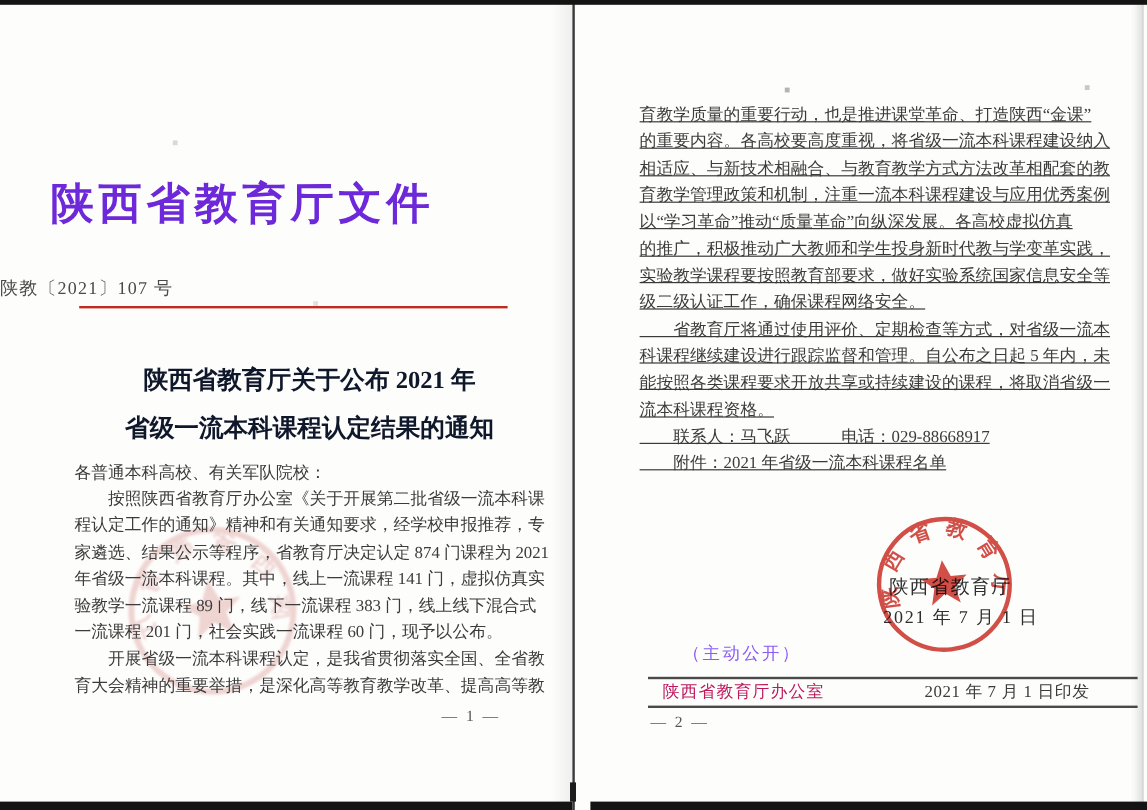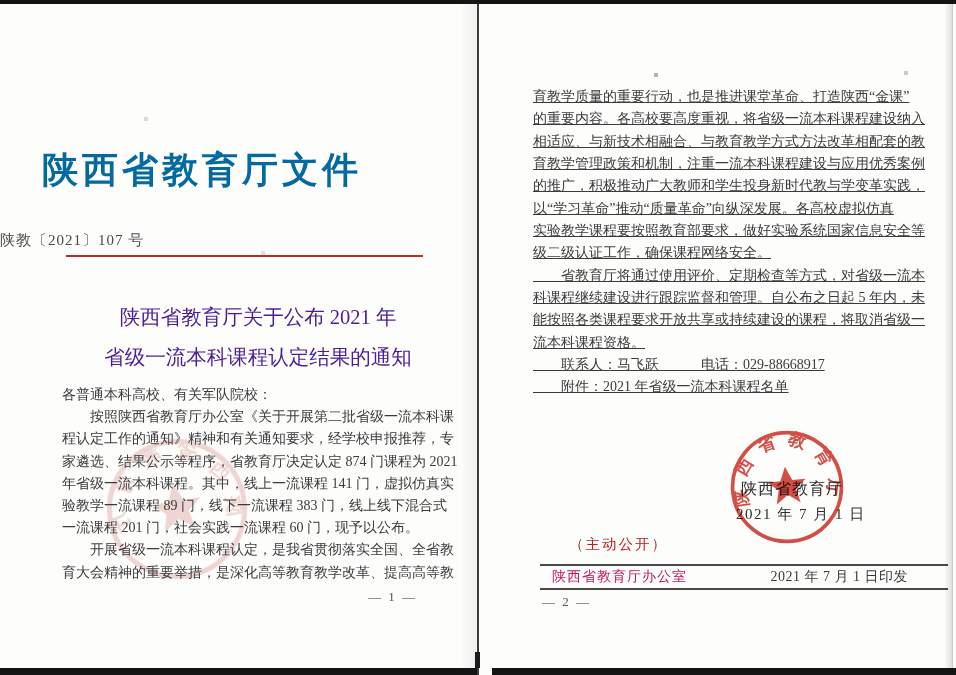--- a/index.html
+++ b/index.html
@@ -21,42 +21,42 @@
   .right-edge-shade{left:944px;top:0;width:8px;height:675px;
     background:linear-gradient(to right,rgba(0,0,0,0),rgba(0,0,0,0.12));
     border-right:1px solid rgba(0,0,0,0.18);z-index:7;}
   .specks{left:0;top:0;width:2px;height:2px;background:transparent;z-index:6;
     box-shadow:655px 74px 0 1px rgba(90,90,90,.45),
                905px 72px 0 1px rgba(120,120,120,.4),
                145px 118px 0 1px rgba(150,150,150,.35),
                262px 252px 0 1px rgba(160,160,160,.3);}
   
   .p1-header{left:0;top:146px;width:404px;text-align:center;
-    font-size:36px;font-weight:bold;letter-spacing:4px;color:#0369a1;
+    font-size:36px;font-weight:bold;letter-spacing:4px;color:#6d28d9;
     white-space:nowrap;z-index:2;}
   .p1-docnum{left:0;top:231px;width:478px;text-align:left;
     font-size:15px;letter-spacing:1px;color:#4a4a4a;z-index:2;}
   .p1-rule{left:66px;top:255px;width:357px;height:2px;background:#bf2b20;z-index:2;}
   .p1-title{left:0;top:297px;width:516px;text-align:center;
-    font-size:20.5px;font-weight:normal;color:#4c1d95;line-height:40px;z-index:2;}
+    font-size:20.5px;font-weight:bold;color:#0f172a;line-height:40px;z-index:2;}
   .p1-body{left:62px;top:384px;width:410px;font-size:14px;line-height:22.2px;
     color:#3b3b3b;z-index:2;}
   .p1-body div{white-space:nowrap;}
   .p1-pagenum{left:368px;top:589px;font-size:13px;letter-spacing:2px;color:#555;z-index:2;}
   
   .ghost-stamp{left:102px;top:434px;width:150px;height:150px;z-index:1;
     opacity:.23;filter:blur(.7px);transform:scaleX(-1) rotate(9deg);
     mix-blend-mode:multiply;}
   
   .p2-body{left:533px;top:86px;width:410px;font-size:14px;line-height:22.35px;
     color:#3b3b3b;z-index:2;text-decoration:underline;}
   .p2-body div{white-space:nowrap;}
   .p2-signer{left:741px;top:479px;font-size:16px;letter-spacing:1px;color:#2e2e2e;z-index:2;}
   .p2-date{left:736px;top:505px;font-size:15px;letter-spacing:1.5px;color:#2e2e2e;z-index:2;}
-  .p2-disclosure{left:569px;top:535px;font-size:14.5px;letter-spacing:2px;color:#b91c1c;z-index:2;}
+  .p2-disclosure{left:569px;top:535px;font-size:14.5px;letter-spacing:2px;color:#8b5cf6;z-index:2;}
   .p2-rule1{left:540px;top:564px;width:408px;height:1.5px;background:#4a4a4a;z-index:2;}
   .p2-rule2{left:540px;top:588px;width:408px;height:1.5px;background:#4a4a4a;z-index:2;}
   .p2-office{left:552px;top:568px;font-size:14px;letter-spacing:1px;color:#be185d;z-index:2;}
   .p2-printdate{right:48px;top:568px;font-size:14px;letter-spacing:.5px;color:#3b3b3b;z-index:2;}
   .p2-pagenum{left:542px;top:594px;font-size:13px;letter-spacing:2px;color:#555;z-index:2;}
   .official-seal{left:727px;top:427px;width:120px;height:120px;z-index:3;
     transform:rotate(-6deg);mix-blend-mode:multiply;opacity:.92;}
 </style>
 </head>
 <body>
@@ -104,22 +104,22 @@
     <text font-size="16" fill="#c05048" font-weight="bold" letter-spacing="11">
       <textPath href="#ghostArc" startOffset="4">陕西省教育厅</textPath>
     </text>
   </svg>
 
   <div class="abs p2-body">
     <div>育教学质量的重要行动，也是推进课堂革命、打造陕西“金课”</div>
     <div>的重要内容。各高校要高度重视，将省级一流本科课程建设纳入</div>
     <div>相适应、与新技术相融合、与教育教学方式方法改革相配套的教</div>
     <div>育教学管理政策和机制，注重一流本科课程建设与应用优秀案例</div>
+    <div>以“学习革命”推动“质量革命”向纵深发展。各高校虚拟仿真</div>
     <div>的推广，积极推动广大教师和学生投身新时代教与学变革实践，</div>
-    <div>以“学习革命”推动“质量革命”向纵深发展。各高校虚拟仿真</div>
     <div>实验教学课程要按照教育部要求，做好实验系统国家信息安全等</div>
     <div>级二级认证工作，确保课程网络安全。</div>
     <div>　　省教育厅将通过使用评价、定期检查等方式，对省级一流本</div>
     <div>科课程继续建设进行跟踪监督和管理。自公布之日起 5 年内，未</div>
     <div>能按照各类课程要求开放共享或持续建设的课程，将取消省级一</div>
     <div>流本科课程资格。</div>
     <div>　　联系人：马飞跃　　　电话：029-88668917</div>
     <div>　　附件：2021 年省级一流本科课程名单</div>
   </div>
 

